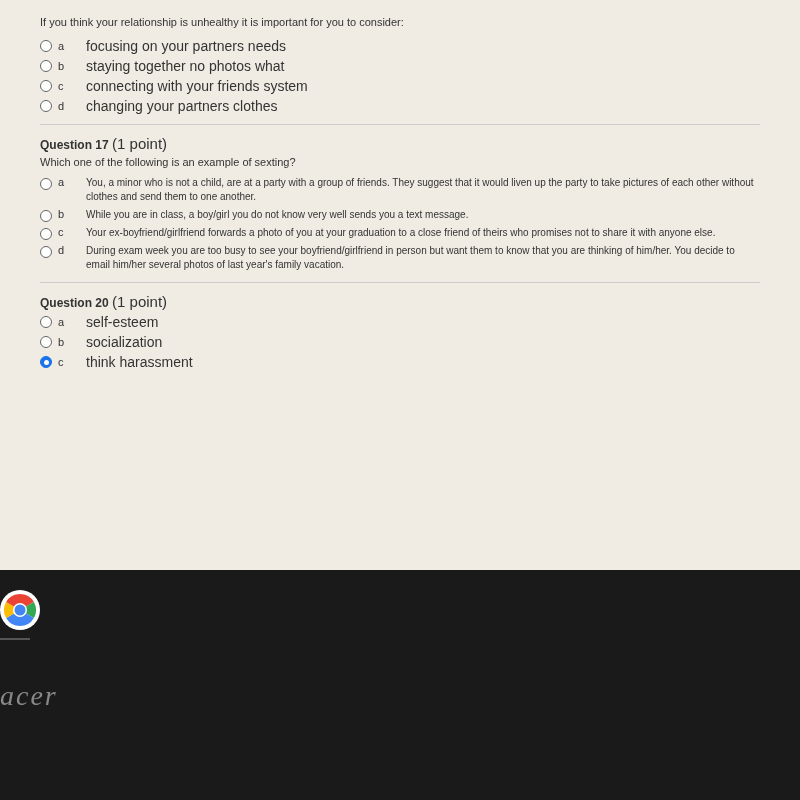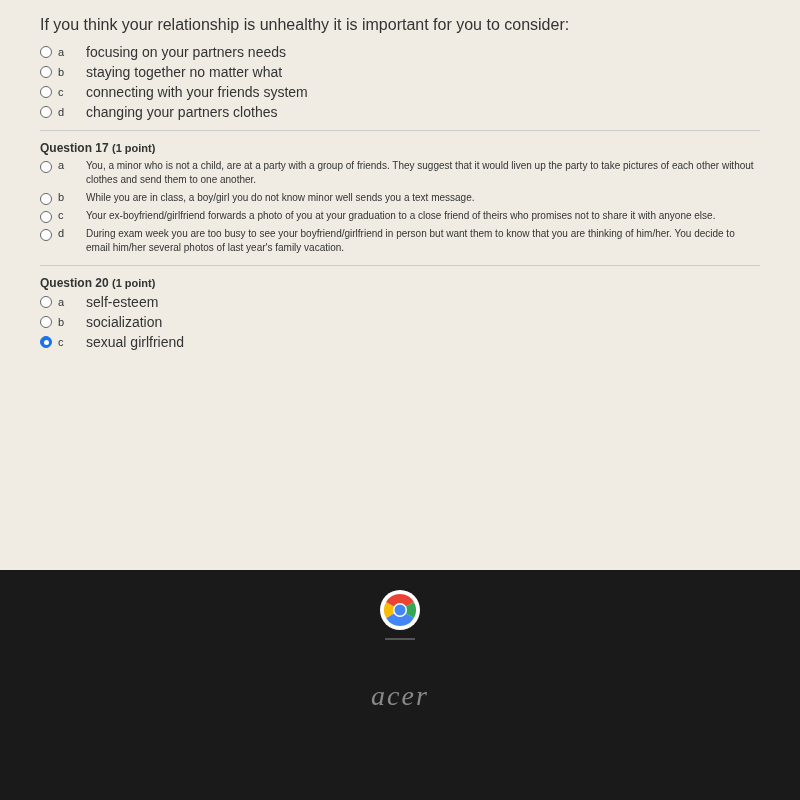--- a/index.html
+++ b/index.html
@@ -17,21 +17,21 @@
       flex-direction: column;
     }
     .quiz-area {
       background: #f0ece4;
       width: 100%;
       height: 570px;
       padding: 16px 40px;
       overflow: hidden;
     }
     .intro-text {
-      font-size: 16px;
+      font-size: 11px;
       color: #333;
       margin-bottom: 10px;
     }
     .options-list {
       list-style: none;
       margin-bottom: 8px;
     }
     .option-item {
       display: flex;
       align-items: center;
@@ -77,22 +77,22 @@
       border-top: 1px solid #ccc;
       margin: 10px 0;
     }
     .question-header {
       font-size: 12px;
       font-weight: bold;
       color: #333;
       margin-bottom: 4px;
     }
     .question-header .points {
-      font-weight: bold;
-      font-size: 11px;
+      font-weight: normal;
+      font-size: 15px;
     }
     .question-text {
       font-size: 11px;
       color: #333;
       margin-bottom: 8px;
     }
     .option-multiline {
       display: flex;
       align-items: flex-start;
       margin-bottom: 4px;
@@ -104,21 +104,20 @@
     }
     .option-multiline .option-text {
       font-size: 10px;
       line-height: 1.4;
     }
     .taskbar {
       background: #1a1a1a;
       height: 230px;
       display: flex;
       flex-direction: column;
-      align-items: center;
       justify-content: flex-start;
       padding-top: 20px;
     }
     .chrome-icon {
       width: 40px;
       height: 40px;
     }
     .taskbar-line {
       width: 30px;
       height: 2px;
@@ -143,51 +142,52 @@
 
     <ul class="options-list">
       <li class="option-item">
         <span class="radio-circle"></span>
         <span class="option-letter">a</span>
         <span class="option-text">focusing on your partners needs</span>
       </li>
       <li class="option-item">
         <span class="radio-circle"></span>
         <span class="option-letter">b</span>
-        <span class="option-text">staying together no matter what</span>
+        <span class="option-text">staying together no photos what</span>
       </li>
       <li class="option-item">
         <span class="radio-circle"></span>
         <span class="option-letter">c</span>
         <span class="option-text">connecting with your friends system</span>
       </li>
       <li class="option-item">
         <span class="radio-circle"></span>
         <span class="option-letter">d</span>
         <span class="option-text">changing your partners clothes</span>
       </li>
     </ul>
 
     <hr class="divider">
 
     <div class="question-header">
       <span>Question 17</span>
       <span class="points">(1 point)</span>
     </div>
+    <p class="question-text">Which one of the following is an example of sexting?</p>
 
     <ul class="options-list">
       <li class="option-multiline">
         <span class="radio-circle"></span>
         <span class="option-letter">a</span>
         <span class="option-text">You, a minor who is not a child, are at a party with a group of friends. They suggest that it would liven up the party to take pictures of each other without clothes and send them to one another.</span>
       </li>
       <li class="option-multiline">
         <span class="radio-circle"></span>
         <span class="option-letter">b</span>
-        <span class="option-text">While you are in class, a boy/girl you do not know minor well sends you a text message.</span>
+        <span class="option-text">While you are in class, a boy/girl you do not know very well sends you a text message.</span>
       </li>
       <li class="option-multiline">
         <span class="radio-circle"></span>
         <span class="option-letter">c</span>
         <span class="option-text">Your ex-boyfriend/girlfriend forwards a photo of you at your graduation to a close friend of theirs who promises not to share it with anyone else.</span>
       </li>
       <li class="option-multiline">
         <span class="radio-circle"></span>
         <span class="option-letter">d</span>
         <span class="option-text">During exam week you are too busy to see your boyfriend/girlfriend in person but want them to know that you are thinking of him/her. You decide to email him/her several photos of last year's family vacation.</span>
@@ -208,21 +208,21 @@
         <span class="option-text">self-esteem</span>
       </li>
       <li class="option-item">
         <span class="radio-circle"></span>
         <span class="option-letter">b</span>
         <span class="option-text">socialization</span>
       </li>
       <li class="option-item">
         <span class="radio-circle filled"></span>
         <span class="option-letter">c</span>
-        <span class="option-text">sexual girlfriend</span>
+        <span class="option-text">think harassment</span>
       </li>
     </ul>
   </div>
 
   <div class="taskbar">
     <div>
       <svg class="chrome-icon" viewBox="0 0 40 40" xmlns="http://www.w3.org/2000/svg">
         <circle cx="20" cy="20" r="20" fill="#fff"></circle>
 
         <path d="M20 20 L20 4 A16 16 0 0 1 33.86 12 Z" fill="#EA4335"></path>

